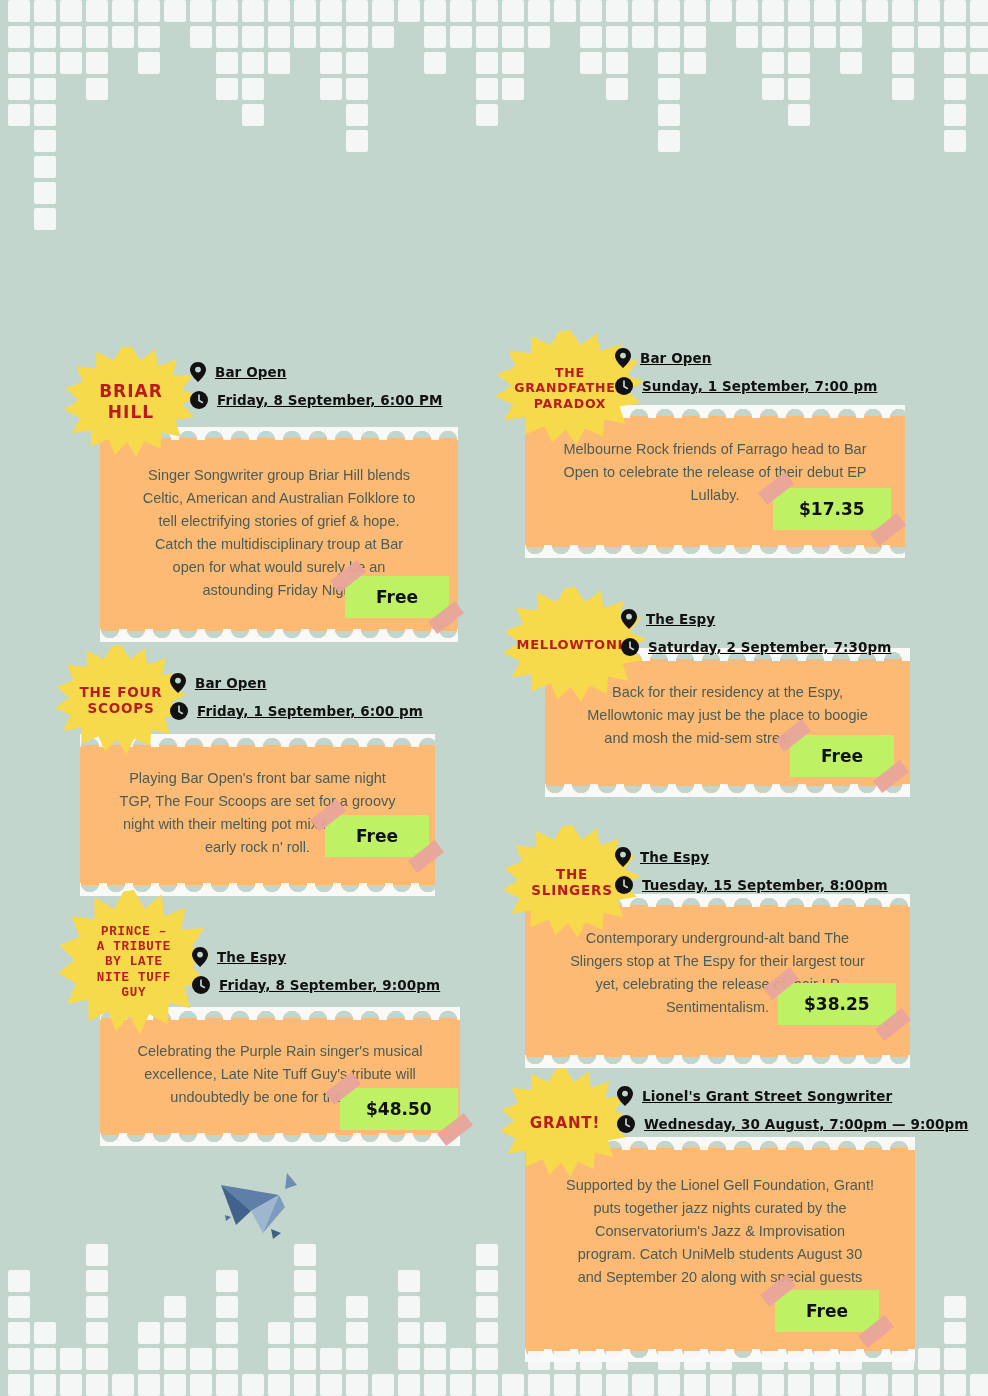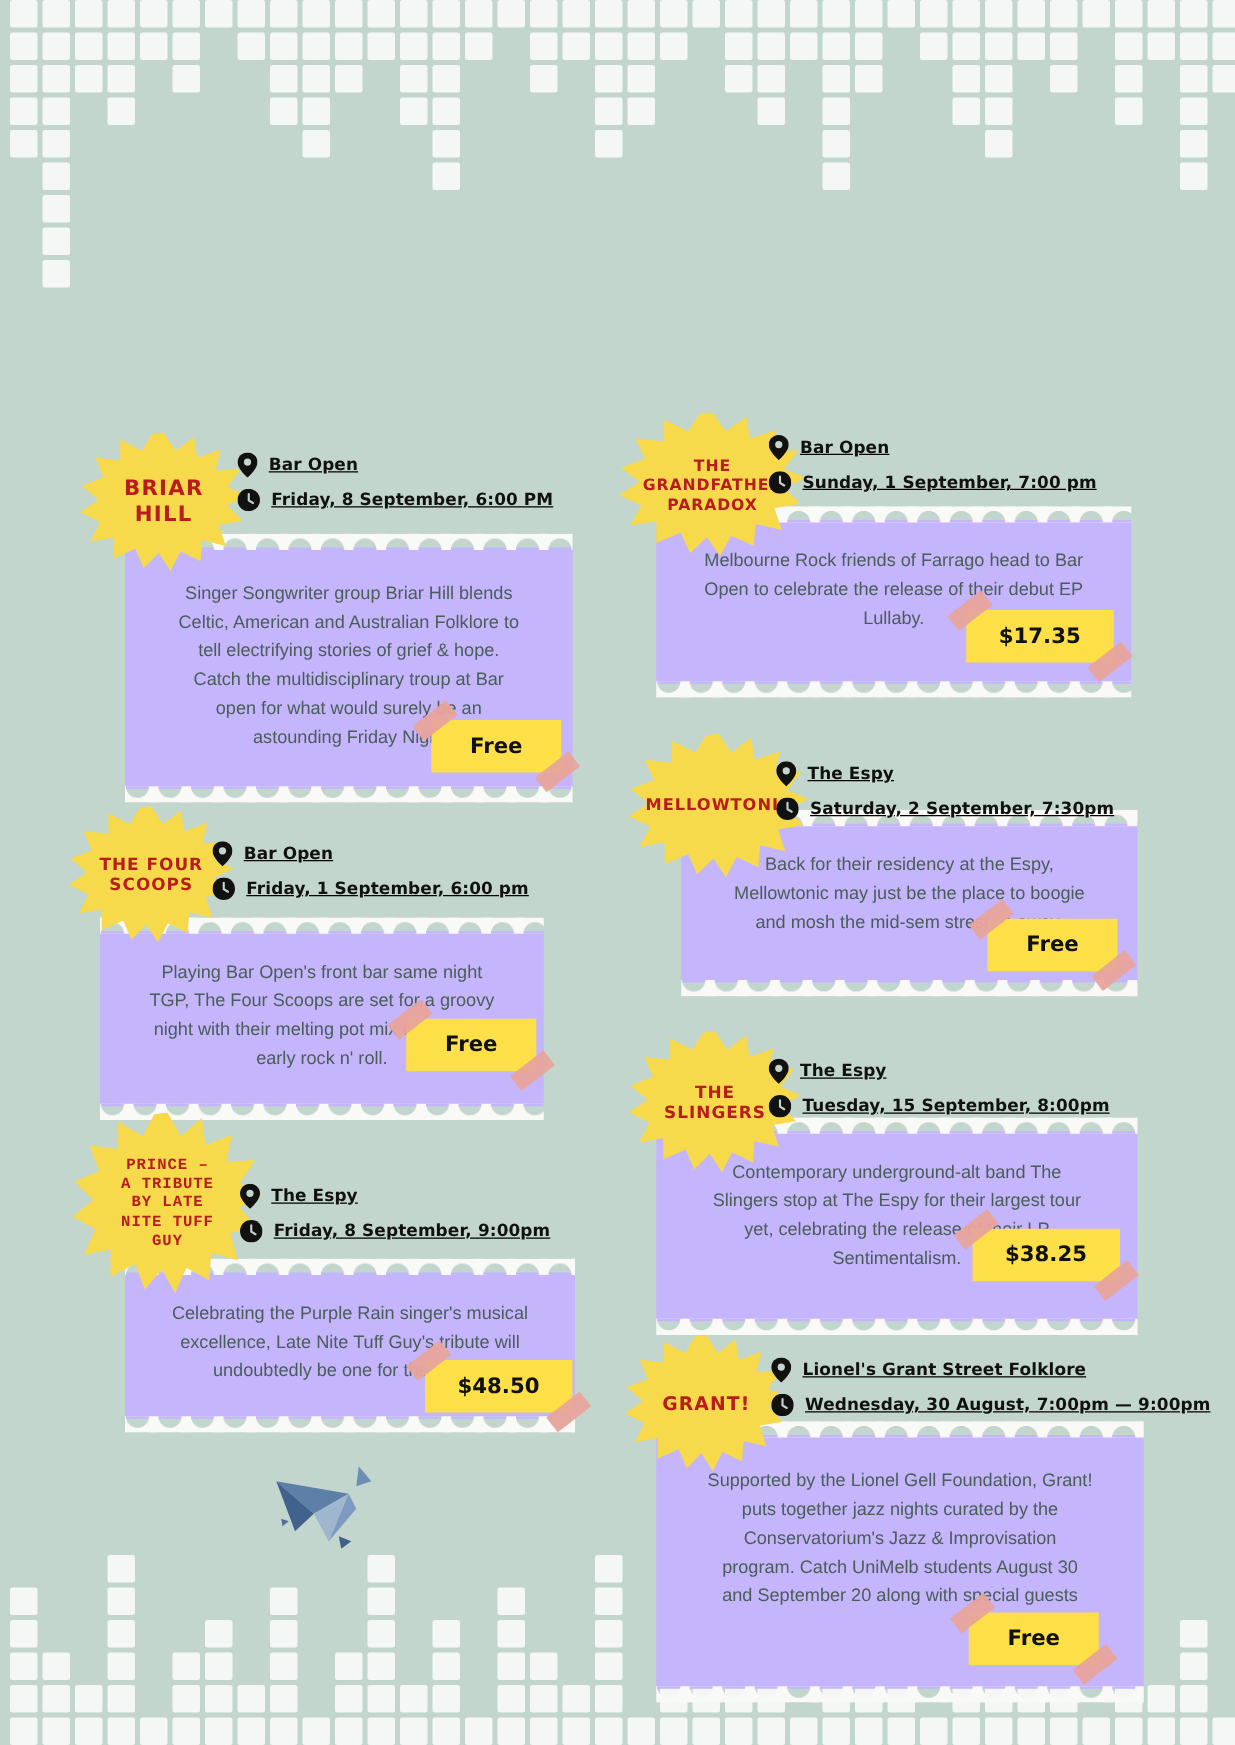--- a/index.html
+++ b/index.html
@@ -85,21 +85,21 @@
     font-family: "DejaVu Sans", sans-serif;
     font-weight: 700;
     font-size: 13.5px;
     color: #111;
     letter-spacing: 0.1px;
   }
 
   
   .card {
     position: relative;
-    background: #c4b5fd;
+    background: #fdba74;
     z-index: 1;
   }
   .card::before, .card::after {
     content: "";
     position: absolute;
     left: 0; right: 0;
     height: 13px;
     background:
       radial-gradient(circle at 10px 0, transparent 9px, #f9f9f7 9.5px) repeat-x;
     background-size: 26px 13px;
@@ -113,21 +113,21 @@
     line-height: 1.58;
     color: #4a5d57;
     text-align: center;
     padding: 26px 40px 30px;
   }
 
   
   .price {
     position: absolute;
     z-index: 5;
-    background: #fde047;
+    background: #bef264;
     padding: 11px 26px;
     font-family: "DejaVu Sans", sans-serif;
     font-weight: 700;
     font-size: 17px;
     color: #111;
     text-align: center;
     min-width: 104px;
   }
   .tape {
     position: absolute;
@@ -563,21 +563,21 @@
         <polygon fill="#f7d94c" points="50,0 57,13 68,3 70,18 84,12 81,27 96,26 88,39 100,45 88,52 97,63 83,66 87,81 73,77 72,92 60,85 54,99 47,86 38,97 33,83 20,90 20,75 6,78 12,64 0,57 11,48 1,38 14,32 9,18 24,20 24,5 37,13 43,1"></polygon>
       </svg>
       <span class="burst-label" style="font-size:15px;">GRANT!</span>
     </div>
     <div class="meta" style="left:122px; top:18px;">
       <div class="meta-row">
         <svg width="16" height="20" viewBox="0 0 16 20">
           <path fill="#111" d="M8 0C3.6 0 0 3.5 0 7.8 0 13.3 8 20 8 20s8-6.7 8-12.2C16 3.5 12.4 0 8 0z"></path>
           <circle cx="8" cy="7.6" r="2.9" fill="#c3d6cd"></circle>
         </svg>
-        <span class="meta-text">Lionel's Grant Street Folklore</span>
+        <span class="meta-text">Lionel's Grant Street Songwriter</span>
       </div>
       <div class="meta-row">
         <svg width="18" height="18" viewBox="0 0 18 18">
           <circle cx="9" cy="9" r="9" fill="#111"></circle>
           <path d="M9 4.2v5.2l3.4 2" stroke="#c3d6cd" stroke-width="1.7" fill="none" stroke-linecap="round"></path>
         </svg>
         <span class="meta-text">Wednesday, 30 August, 7:00pm — 9:00pm</span>
       </div>
     </div>
     <div class="card" style="position:absolute; left:30px; top:80px; width:390px;">

